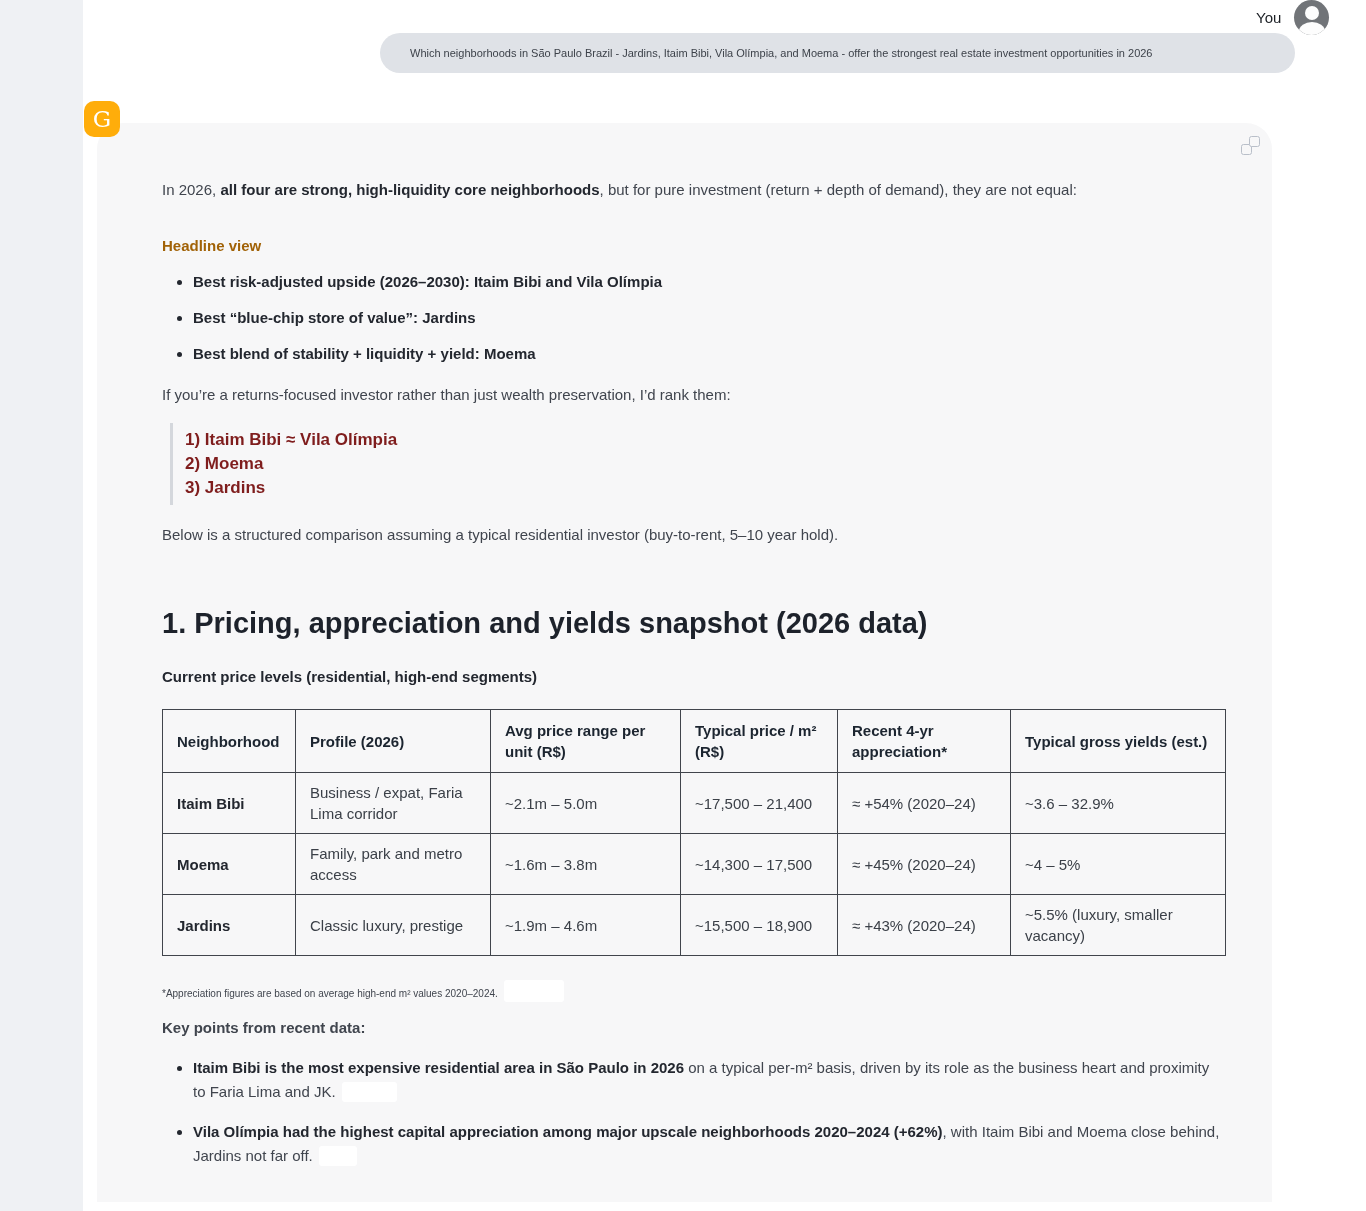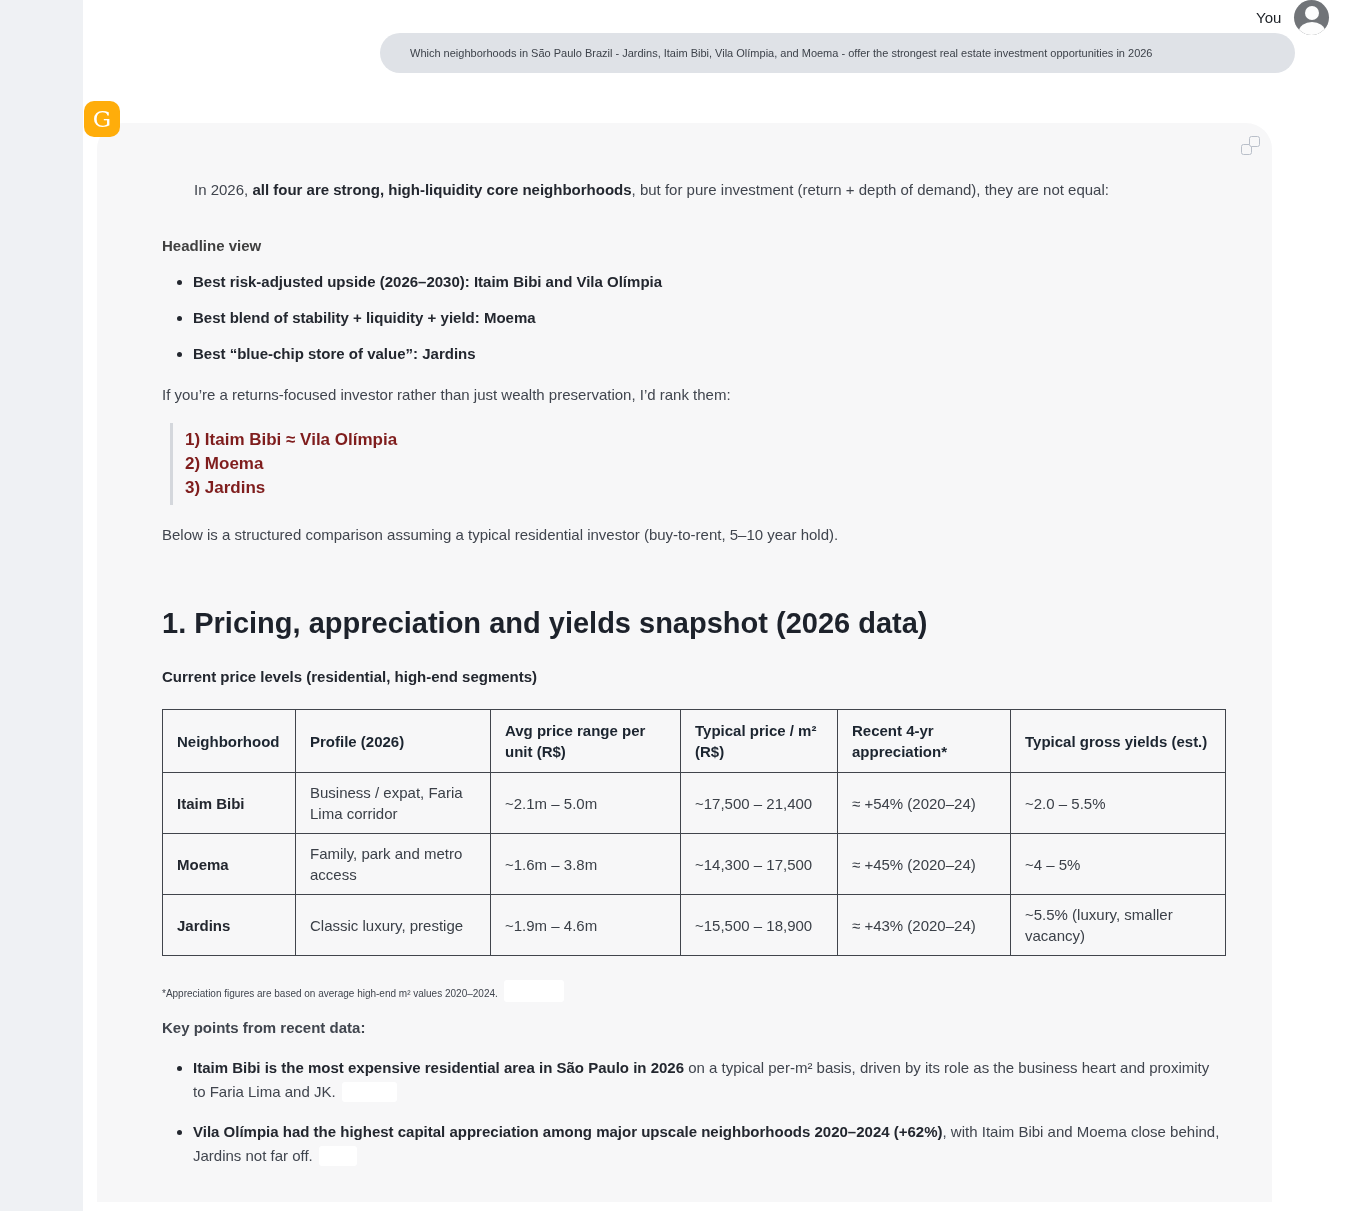--- a/index.html
+++ b/index.html
@@ -39,22 +39,22 @@
   }
   .card-inner { position:relative; padding:55px 48px 0 65px; }
 
   .copy-btn { position:absolute; top:13px; right:12px; width:19px; height:19px; cursor:pointer; }
   .copy-btn .back  { position:absolute; left:0; bottom:0; width:11px; height:11px; border:1.5px solid #b9bfc9; border-radius:2.5px; }
   .copy-btn .front { position:absolute; right:0; top:0;  width:11px; height:11px; border:1.5px solid #b9bfc9; border-radius:2.5px; background:#f7f7f8; }
 
   .body-p { font-size:15px; line-height:24px; margin:0; max-width:1062px; }
   b, .bold { color:#23272f; }
 
-  .intro { margin-bottom:13px;margin-left:32px; }
-  .headline-label { font-weight:bold; color:#404040; margin:32px 0 0; }
+  .intro { margin-bottom:13px; }
+  .headline-label { font-weight:bold; color:#a16207; margin:32px 0 0; }
 
   ul.dots { list-style:none; margin:6px 0 0; padding:0; }
   ul.dots li { position:relative; padding-left:31px; margin:12px 0; font-size:15px; line-height:24px; }
   ul.dots li::before { content:""; position:absolute; left:15px; top:9.5px; width:5px; height:5px; border-radius:50%; background:#23272f; }
   ul.headline li { font-weight:bold; color:#23272f; }
 
   .rank-intro { margin-top:17px; }
 
   .ranking { border-left:3px solid #d4d7dc; margin:16px 0 0 8px; padding:5px 0 5px 12px; }
   .ranking .rank-line { font-size:17px; line-height:24px; font-weight:bold; color:#7f1d1d; }
@@ -112,22 +112,22 @@
     <span class="front"></span>
   </div>
 
   <div class="card-inner">
     <p class="body-p intro"><span>In 2026, </span><b>all four are strong, high-liquidity core neighborhoods</b><span>, but for pure investment (return + depth of demand), they are not equal:</span></p>
 
     <p class="body-p headline-label">Headline view</p>
 
     <ul class="dots headline">
       <li>Best risk-adjusted upside (2026–2030): Itaim Bibi and Vila Olímpia</li>
+      <li>Best “blue-chip store of value”: Jardins</li>
       <li>Best blend of stability + liquidity + yield: Moema</li>
-      <li>Best “blue-chip store of value”: Jardins</li>
     </ul>
 
     <p class="body-p rank-intro">If you’re a returns-focused investor rather than just wealth preservation, I’d rank them:</p>
 
     <div class="ranking">
       <div class="rank-line">1) Itaim Bibi ≈ Vila Olímpia</div>
       <div class="rank-line">2) Moema</div>
       <div class="rank-line">3) Jardins</div>
     </div>
 
@@ -156,21 +156,21 @@
           <th>Typical gross yields (est.)</th>
         </tr>
       </thead>
       <tbody>
         <tr>
           <td class="rowhead">Itaim Bibi</td>
           <td>Business / expat, Faria Lima corridor</td>
           <td>~2.1m – 5.0m</td>
           <td>~17,500 – 21,400</td>
           <td>≈ +54% (2020–24)</td>
-          <td>~2.0 – 5.5%</td>
+          <td>~3.6 – 32.9%</td>
         </tr>
         <tr>
           <td class="rowhead">Moema</td>
           <td>Family, park and metro access</td>
           <td>~1.6m – 3.8m</td>
           <td>~14,300 – 17,500</td>
           <td>≈ +45% (2020–24)</td>
           <td>~4 – 5%</td>
         </tr>
         <tr>

